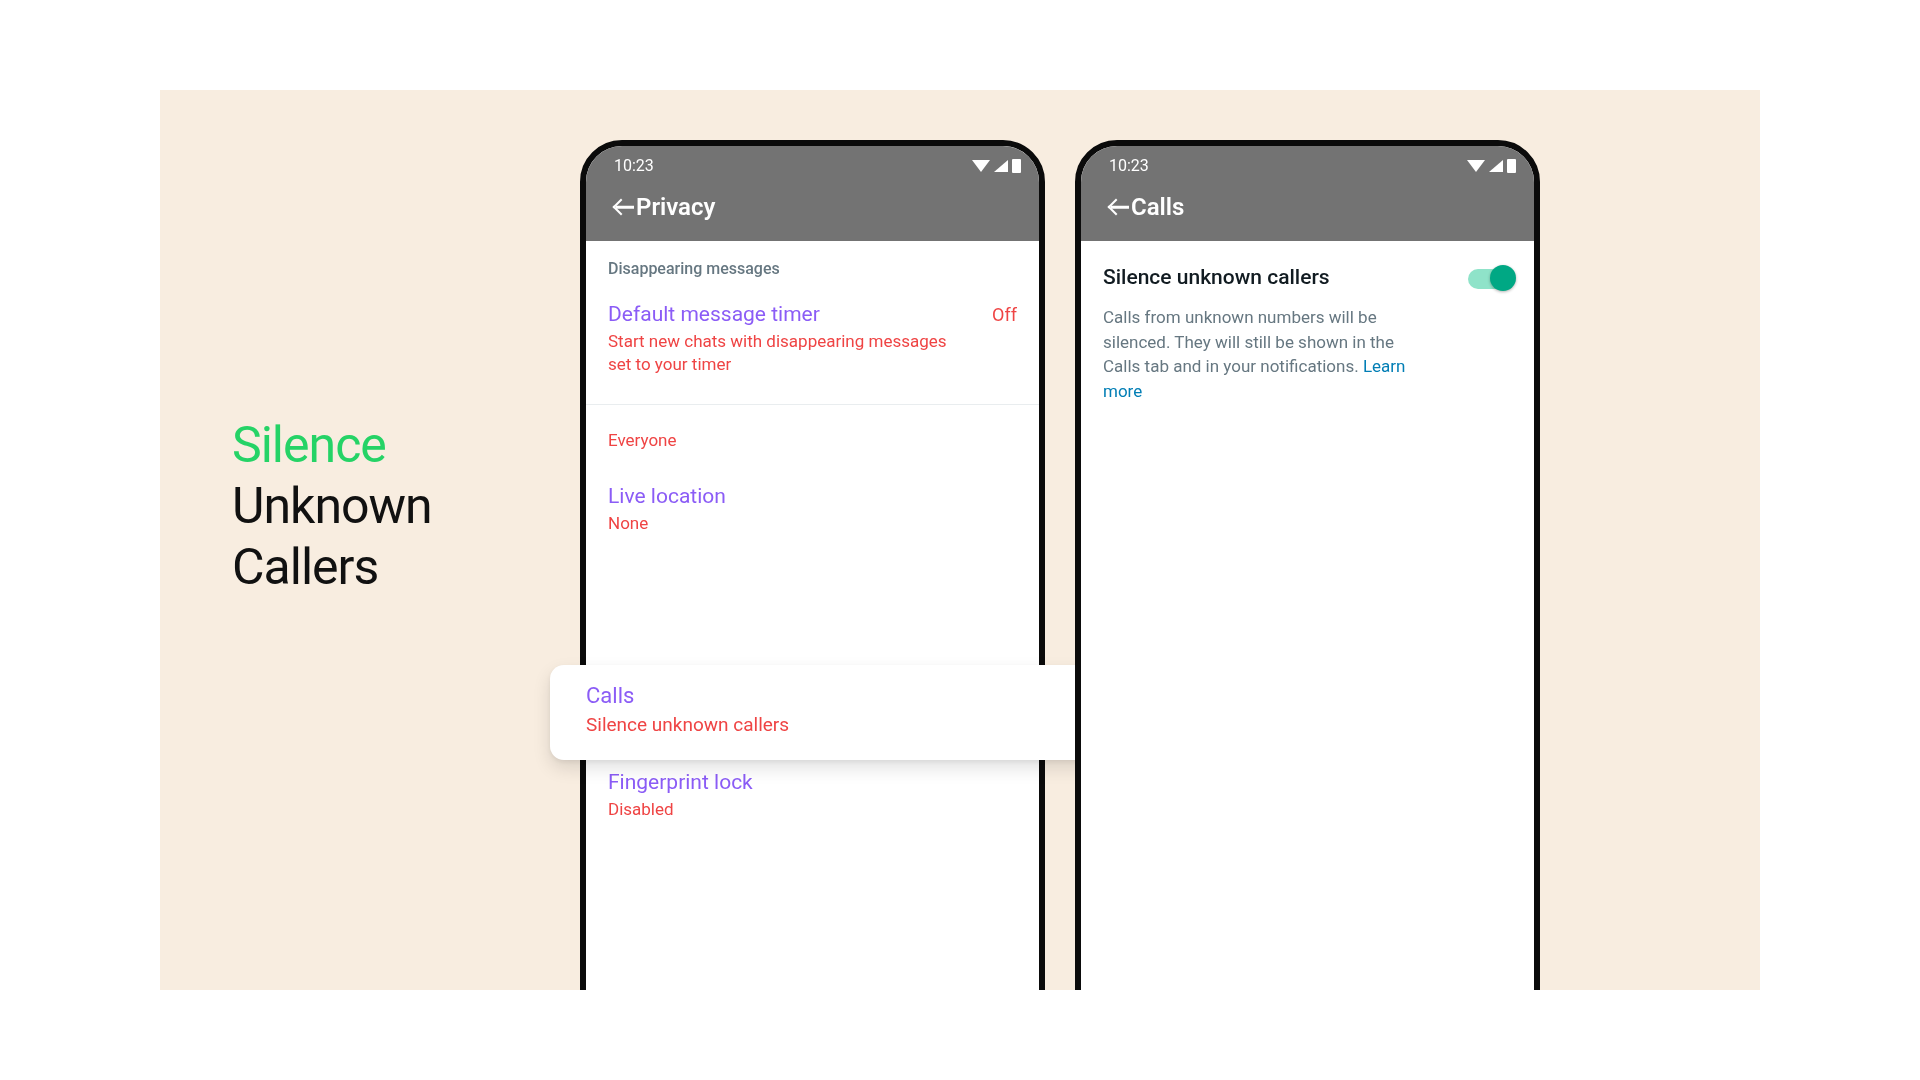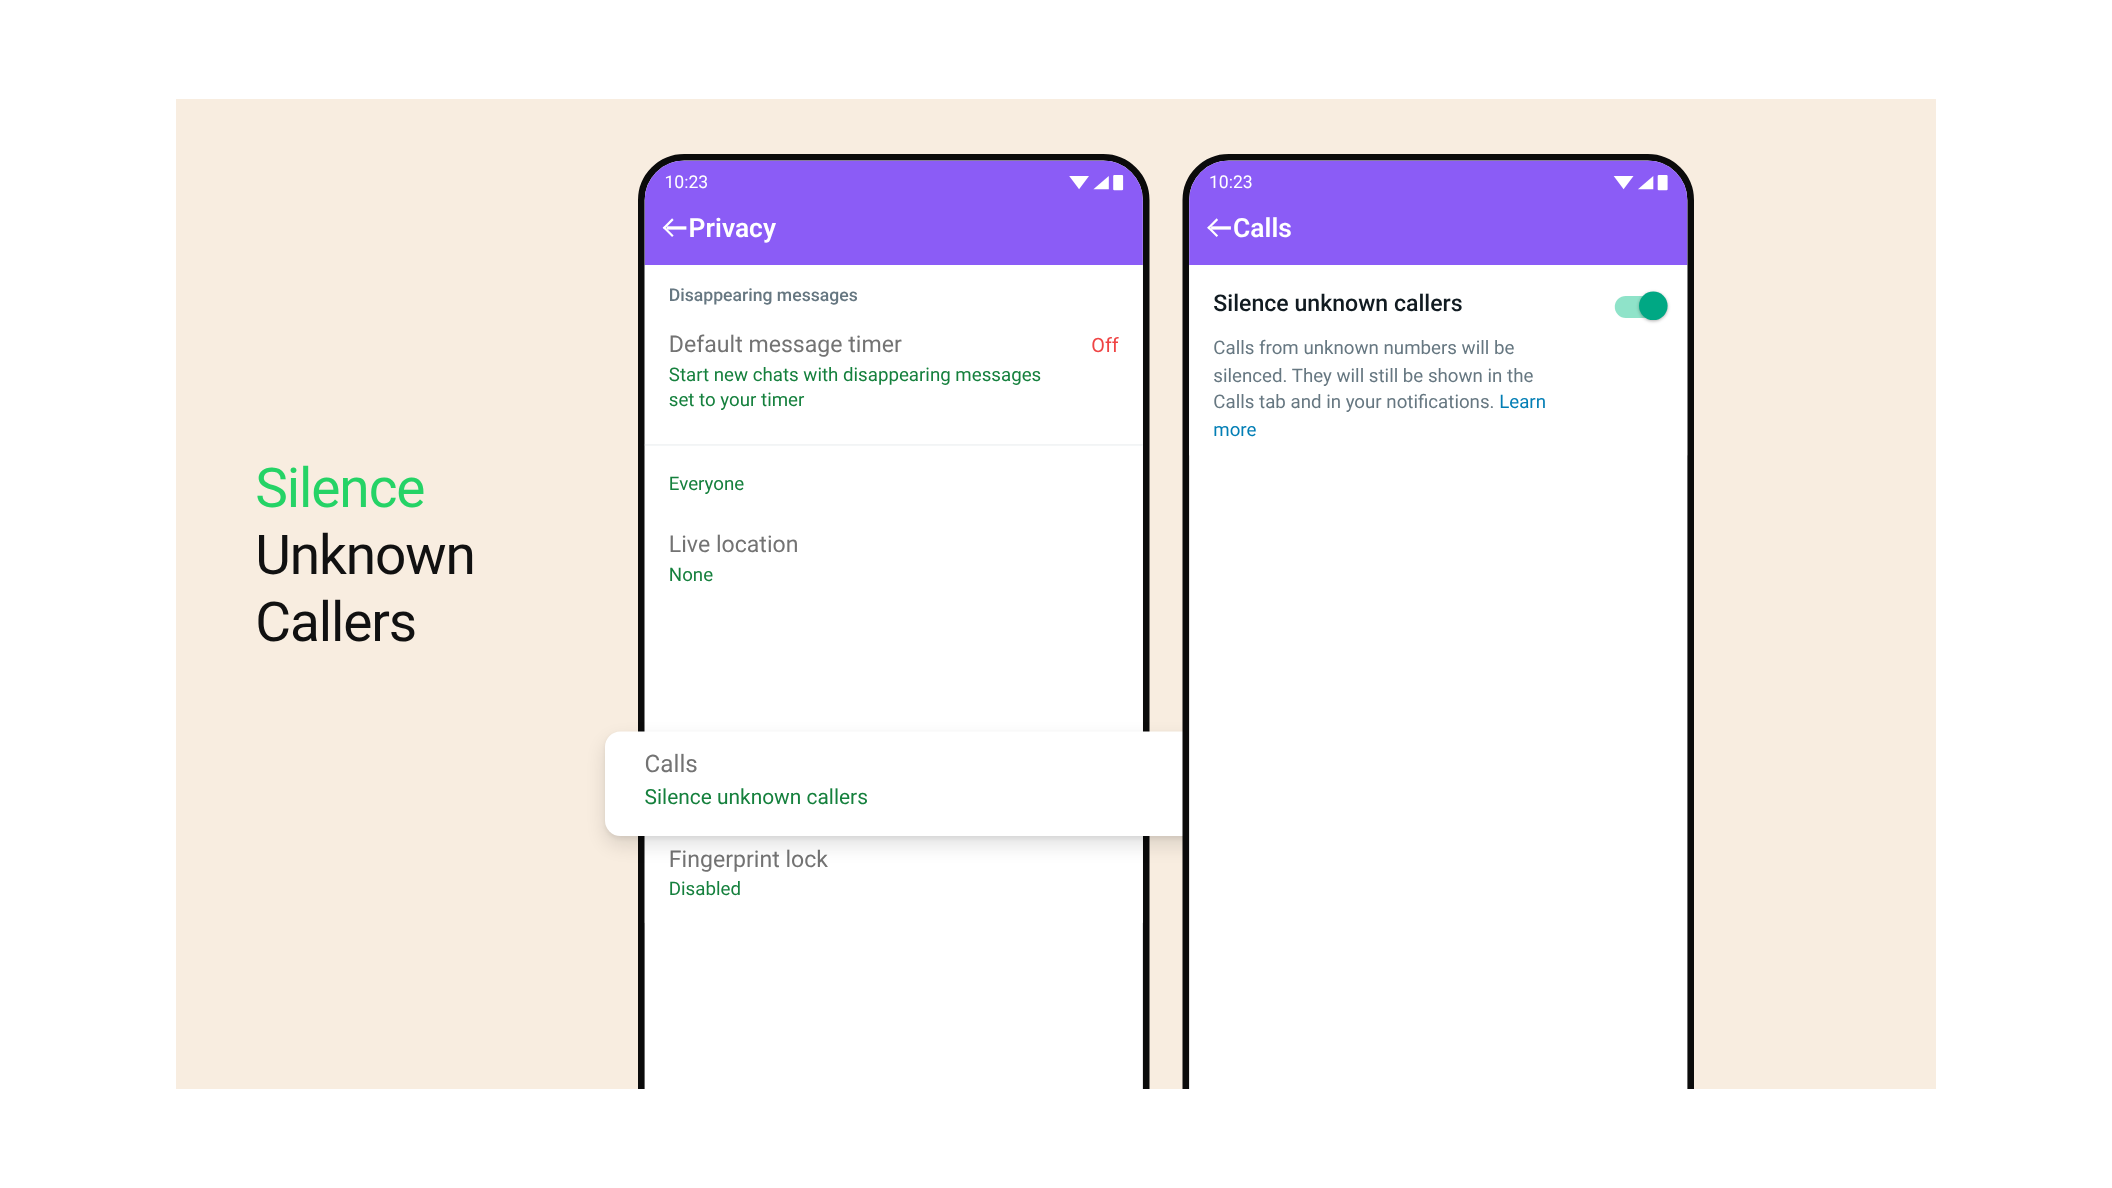--- a/index.html
+++ b/index.html
@@ -41,22 +41,23 @@
     background: #ffffff;
     border: 6px solid #0b0b0b;
     border-radius: 42px;
     overflow: hidden;
     box-sizing: border-box;
   }
   .phone.left  { left: 420px;  top: 50px; }
   .phone.right { left: 915px; top: 50px; }
 
   .phone-top {
-    background: #8b5cf6;
+    background: #737373;
     color: #fff;
+    padding-left: 10px;
   }
   .statusbar {
     display: flex;
     align-items: center;
     justify-content: space-between;
     padding: 10px 18px 4px 18px;
     font-size: 16px;
   }
   .status-icons { display: flex; align-items: center; gap: 4px; }
 
@@ -114,26 +115,26 @@
     padding: 14px 22px 18px 22px;
     cursor: pointer;
   }
   .list-item.with-trailing {
     display: flex;
     justify-content: space-between;
     align-items: flex-start;
   }
   .li-title {
     font-size: 21px;
-    color: #737373;
+    color: #8b5cf6;
     margin-bottom: 4px;
   }
   .li-sub {
     font-size: 17px;
-    color: #15803d;
+    color: #ef4444;
     line-height: 1.35;
     max-width: 340px;
   }
   .li-trailing {
     font-size: 18px;
     color: #ef4444;
     padding-top: 2px;
   }
   .divider {
     height: 1px;

